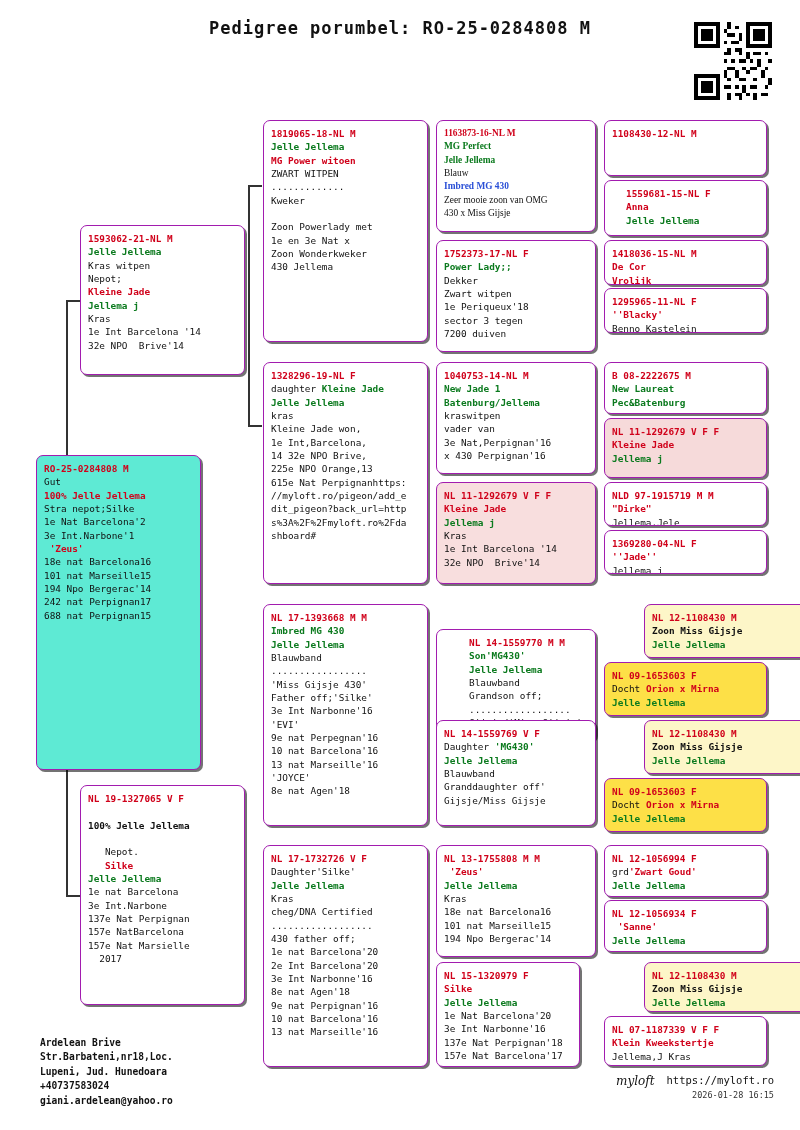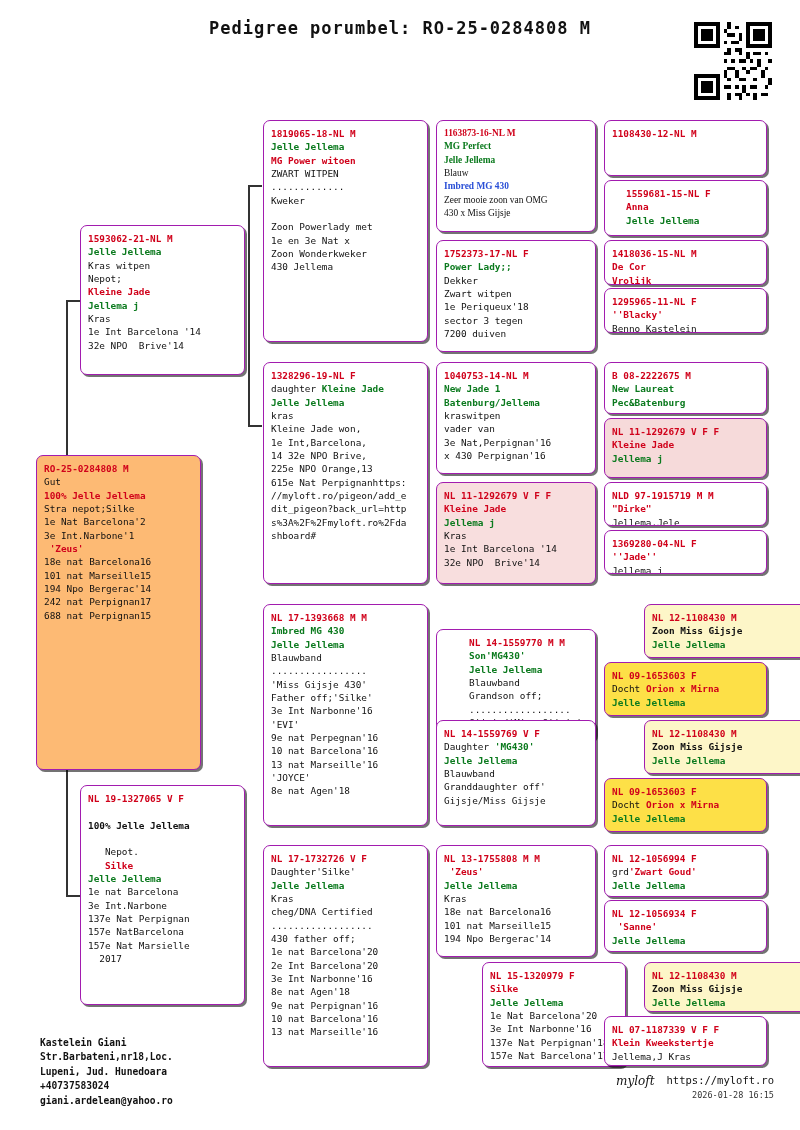--- a/index.html
+++ b/index.html
@@ -43,21 +43,21 @@
     color: #111;
   }
   .card .ln { white-space: pre; overflow: hidden; text-overflow: clip; }
   .red  { color: #d0021b; font-weight: bold; }
   .green{ color: #0b7a1e; font-weight: bold; }
   .blue { color: #2a4fd6; font-weight: bold; }
   .blk  { color: #111; }
   .bold { font-weight: bold; }
 
   .tintpink   { background: #f8dede; }
-  .tintorange { background: #fdba74; }
+  .tintorange { background: #5eead4; }
   .tintyellow { background: #fdf6c8; margin-left: 40px; }
   .tintblue   { background: #fde047; }
   .tintpink2  { background: #f6dada; }
 
   .connector { position: absolute; background: #333; }
 
   .footer {
     position: absolute;
     left: 40px; bottom: 22px;
     font-size: 9.6px;
@@ -361,21 +361,21 @@
     <div>
         <div class="ln"><span class="red"> 'Zeus'</span></div>
         <div class="ln"><span class="green">Jelle Jellema</span></div>
         <div class="ln"><span class="blk">Kras</span></div>
         <div class="ln"><span class="blk">18e nat Barcelona16</span></div>
         <div class="ln"><span class="blk">101 nat Marseille15</span></div>
         <div class="ln"><span class="blk">194 Npo Bergerac'14</span></div>
       </div>
   </div>
 
-  <div class="card" style="left:436px; top:962px; width:144px; height:105px;margin-left:46px;">
+  <div class="card" style="left:436px; top:962px; width:144px; height:105px;">
     <div class="ln red">NL 15-1320979 F</div>
     <div>
         <div class="ln"><span class="red">Silke</span></div>
         <div class="ln"><span class="green">Jelle Jellema</span></div>
         <div class="ln"><span class="blk">1e Nat Barcelona'20</span></div>
         <div class="ln"><span class="blk">3e Int Narbonne'16</span></div>
         <div class="ln"><span class="blk">137e Nat Perpignan'18</span></div>
         <div class="ln"><span class="blk">157e Nat Barcelona'17</span></div>
       </div>
   </div>
@@ -485,21 +485,21 @@
       <div class="card" style="left: 604px; top: 1016px; width: 163px; height: 50px;">
         <div class="ln red">NL 07-1187339 V F F</div>
         <div>
           <div class="ln"><span class="red">Klein Kweekstertje</span></div>
           <div class="ln"><span class="blk">Jellema,J Kras</span></div>
         </div>
       </div>
     </div>
 
   <div class="footer">
-    <div>Kastelein Giani</div>
+    <div>Ardelean Brive</div>
     <div>Str.Barbateni,nr18,Loc.</div>
     <div>Lupeni, Jud. Hunedoara</div>
     <div>+40737583024</div>
     <div>giani.ardelean@yahoo.ro</div>
   </div>
 
   <div class="brand">
     <div>
       <span class="myloft">myloft</span>
       <span class="url">https://myloft.ro</span>

